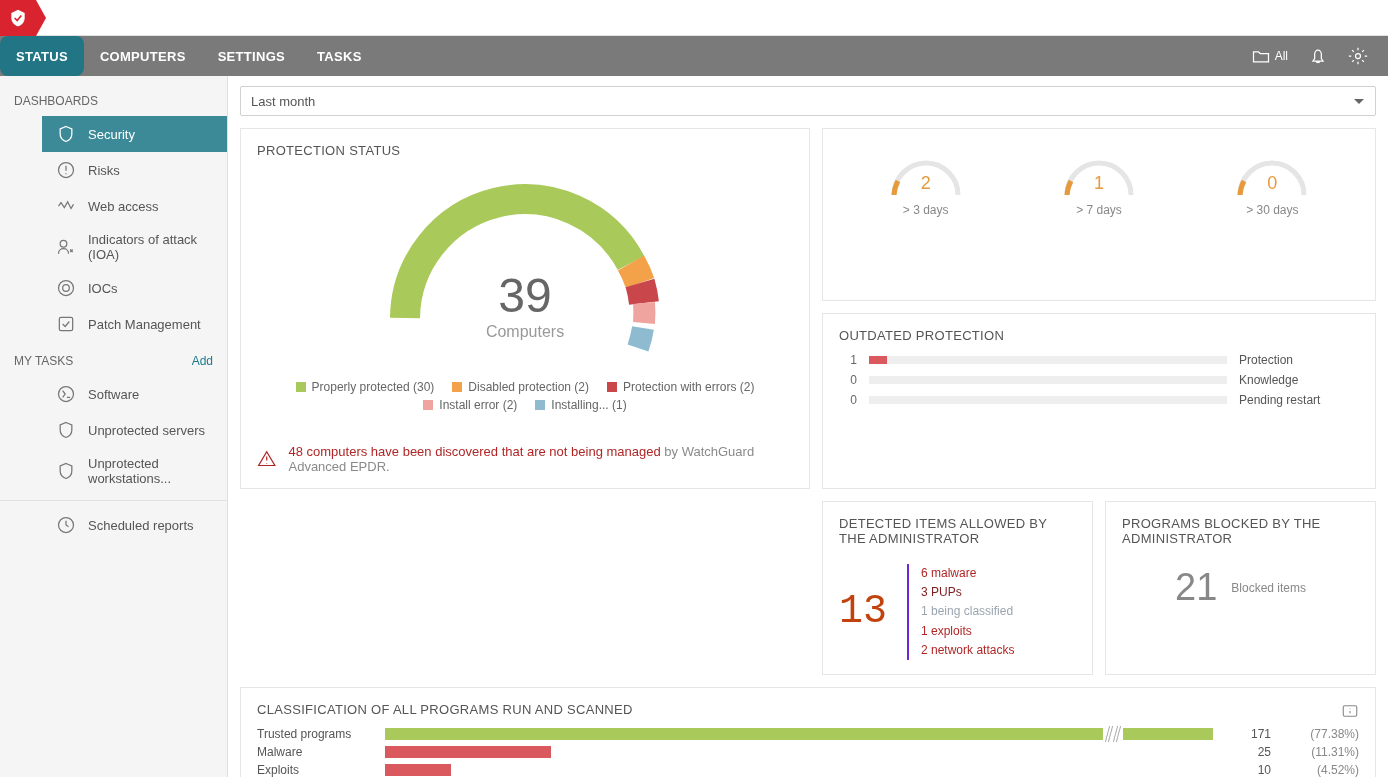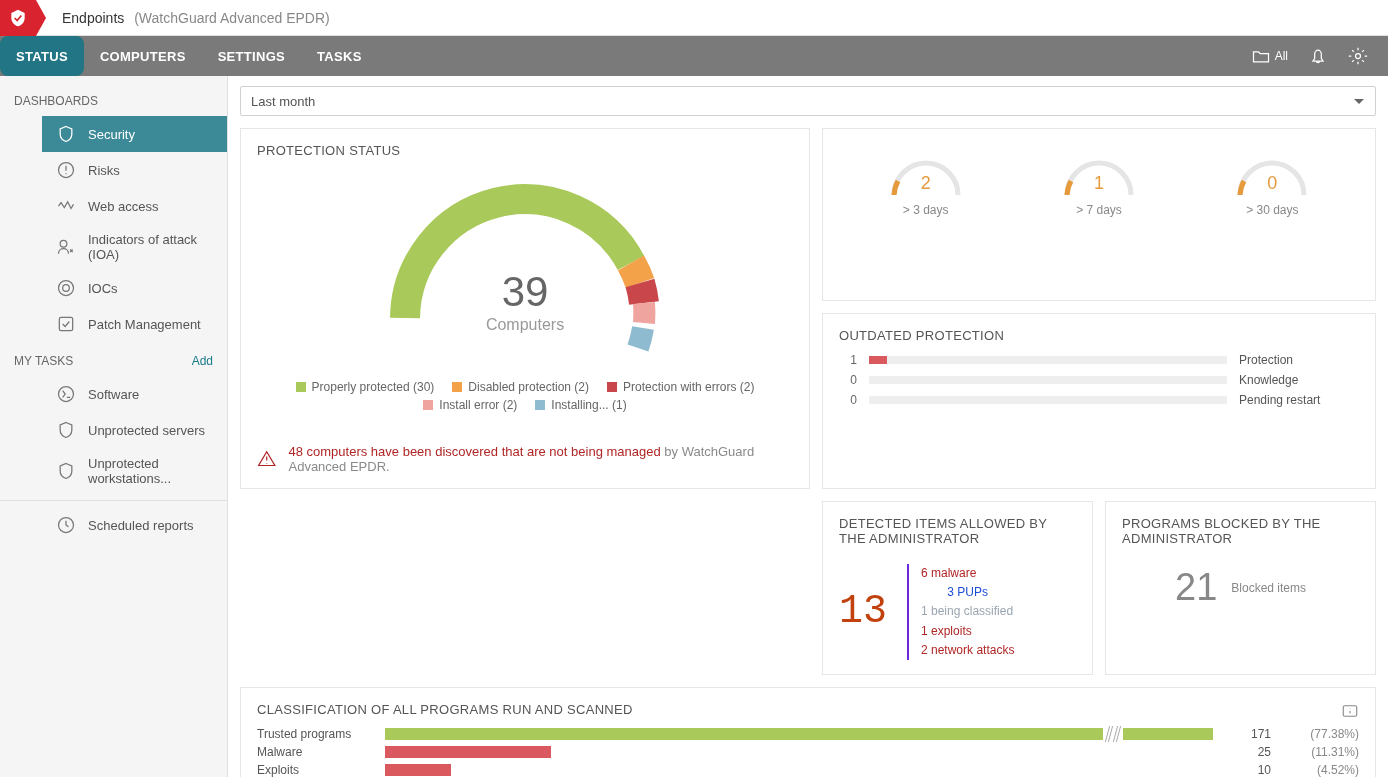--- a/index.html
+++ b/index.html
@@ -30,21 +30,21 @@
 .main { flex:1; padding: 10px 12px; background:#fff; }
 .timesel { width:100%; height:30px; border:1px solid #d0d0d0; border-radius:2px; padding: 0 10px; font-size:13px; color:#555; background:#fff; cursor:pointer; appearance:none; position:relative; }
 .timesel-wrap { position:relative; margin-bottom:12px; }
 .timesel-wrap::after { content:""; position:absolute; right:12px; top:13px; border-left:5px solid transparent; border-right:5px solid transparent; border-top:5px solid #666; pointer-events:none; }
 .grid { display:grid; grid-template-columns: 570px 1fr; gap:12px; }
 .panel { border:1px solid #e6e6e6; padding: 14px 16px; background:#fff; }
 .panel-title { font-size:13px; letter-spacing:0.3px; color:#555; margin-bottom:10px; }
 .proto-panel { grid-row: span 2; }
 .donut-wrap { display:flex; flex-direction:column; align-items:center; }
 .donut { position:relative; width:280px; height:200px; }
-.donut-val { font-size:42px; color:#666; text-align:center; }
+.donut-val { font-size:48px; color:#666; text-align:center; }
 .donut-lbl { font-size:16px; color:#999; text-align:center; }
 .donut-center { position:absolute; top:100px; left:0; right:0; text-align:center; }
 .legend { display:flex; flex-wrap:wrap; justify-content:center; gap:4px 18px; font-size:12px; color:#666; margin-top:12px; }
 .lg-item { display:flex; align-items:center; gap:6px; }
 .lg-sw { width:10px; height:10px; display:inline-block; }
 .alert { display:flex; align-items:center; gap:12px; margin-top:22px; padding-top:10px; }
 .alert svg { width:22px; height:22px; stroke:#b02626; fill:none; }
 .alert .t1 { color:#b02626; font-size:13px; }
 .alert .t2 { color:#8a8a8a; font-size:13px; }
 .offline-row { display:flex; justify-content:space-around; padding: 8px 0; }
@@ -79,24 +79,20 @@
 </head>
 <body>
 
 <div class="topbar">
   <div class="logo-tri">
     <svg viewBox="0 0 24 24">
         <path d="M12 2 L20 6 V12 C20 17 16 21 12 22 C8 21 4 17 4 12 V6 Z" fill="#fff"></path>
         <path d="M8 12 L11 15 L16 9" stroke="#d9232e" stroke-width="2" fill="none"></path>
       </svg>
   </div>
-  <div class="top-title">
-    <span>Endpoints</span>
-    <span>(WatchGuard Advanced EPDR)</span>
-  </div>
 </div>
 
 <div class="navbar">
   <div class="nav-tab active">STATUS</div>
   <div class="nav-tab">COMPUTERS</div>
   <div class="nav-tab">SETTINGS</div>
   <div class="nav-tab">TASKS</div>
   <div class="nav-spacer"></div>
   <div class="nav-icon all">
     <svg viewBox="0 0 24 24" stroke-width="1.5">
@@ -307,21 +303,21 @@
           </div>
       </div>
 
       <div class="two-col full" style="grid-column:2/3;">
         <div class="panel">
           <div class="panel-title">DETECTED ITEMS ALLOWED BY THE ADMINISTRATOR</div>
           <div class="det-wrap">
             <div class="big-num">13</div>
             <div class="det-list" id="det-list">
                 <div style="color: rgb(176, 38, 38);">6 malware</div>
-                <div style="color: #1d4ed8; text-align: center;">3 PUPs</div>
+                <div style="color: #7f1d1d;">3 PUPs</div>
                 <div style="color: rgb(154, 165, 176);">1 being classified</div>
                 <div style="color: rgb(176, 38, 38);">1 exploits</div>
                 <div style="color: rgb(176, 38, 38);">2 network attacks</div>
               </div>
           </div>
         </div>
         <div class="panel">
           <div class="panel-title">PROGRAMS BLOCKED BY THE ADMINISTRATOR</div>
           <div class="blocked-wrap">
             <div class="blocked-num">21</div>

